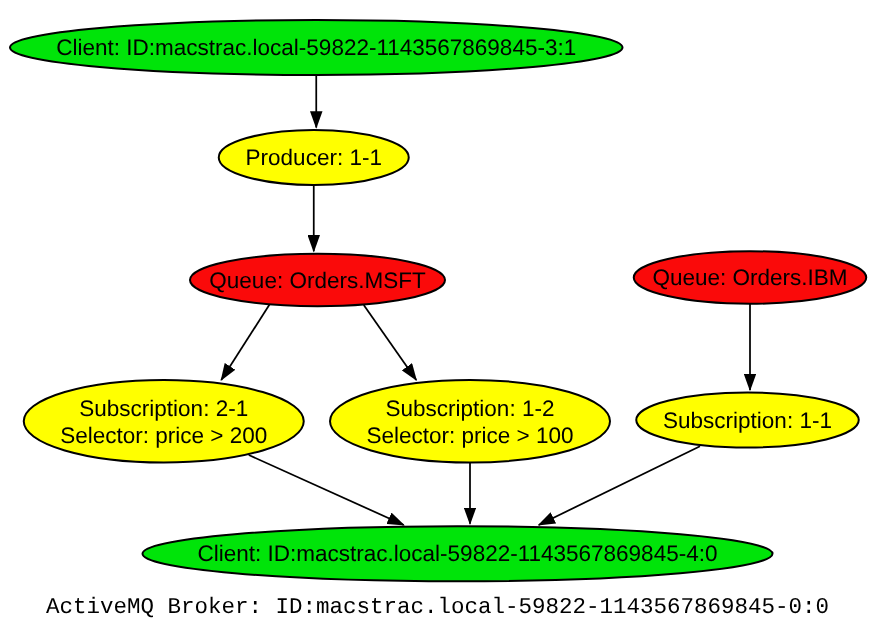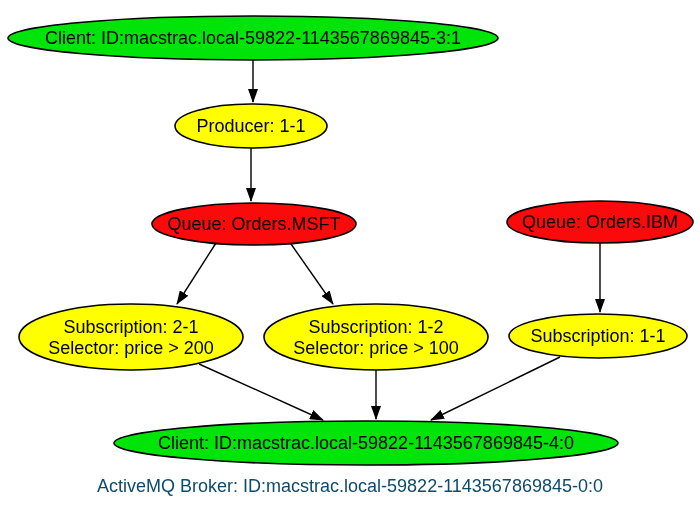--- a/index.html
+++ b/index.html
@@ -33,23 +33,23 @@
   .node-shape {
     stroke: #000000;
     stroke-width: 1.6;
   }
   #caption {
     position: absolute;
     left: 0;
     top: 476px;
     width: 700px;
     text-align: center;
-    font-family: Liberation Sans, sans-serif;
+    font-family: Liberation Mono, monospace;
     font-size: 18px;
-    color: #0c4a6e;
+    color: #000000;
     white-space: nowrap;
   }
 </style>
 </head>
 <body>
 
 <div id="stage">
   <svg width="700" height="508" viewBox="0 0 700 508">
     <defs>
       <marker id="arrow" markerUnits="userSpaceOnUse" markerWidth="14" markerHeight="10" refX="13" refY="5" orient="auto">

